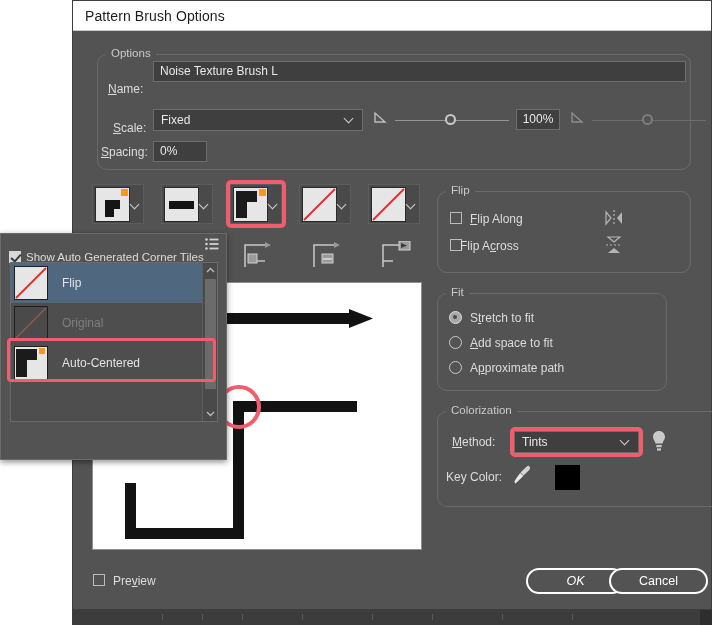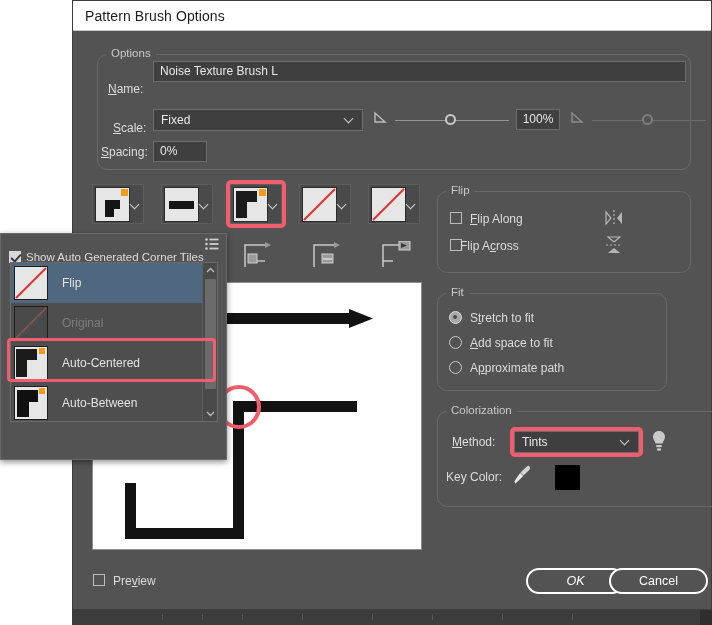--- a/index.html
+++ b/index.html
@@ -525,29 +525,20 @@
       <div class="popup-row" style="top:80px;">
         <div class="rthumb">
           <svg width="32" height="32" viewBox="0 0 32 32">
             <path d="M1,2 H22 V13 H12 V30 H1 Z" fill="#1b1b1b"></path>
             <rect x="24" y="1" width="6" height="6" fill="#f59b1c"></rect>
           </svg>
         </div>
         <span class="rlabel">Auto-Centered</span>
       </div>
 
-      <div class="popup-row" style="top:120px;">
-        <div class="rthumb">
-          <svg width="32" height="32" viewBox="0 0 32 32">
-            <path d="M2,3 H23 V15 H14 V30 H2 Z" fill="#101010"></path>
-            <rect x="24" y="1" width="6" height="6" fill="#f59b1c"></rect>
-          </svg>
-        </div>
-        <span class="rlabel">Auto-Between</span>
-      </div>
 
       <div class="scrollbar">
         <svg class="scroll-arrow" style="top:3px;" width="9" height="9" viewBox="0 0 9 9">
           <path d="M1,6 L4.5,2.5 L8,6" fill="none" stroke="#bdbdbd" stroke-width="1.3"></path>
         </svg>
         <div class="scroll-thumb"></div>
         <svg class="scroll-arrow" style="top:146px;" width="9" height="9" viewBox="0 0 9 9">
           <path d="M1,3 L4.5,6.5 L8,3" fill="none" stroke="#bdbdbd" stroke-width="1.3"></path>
         </svg>
       </div>

